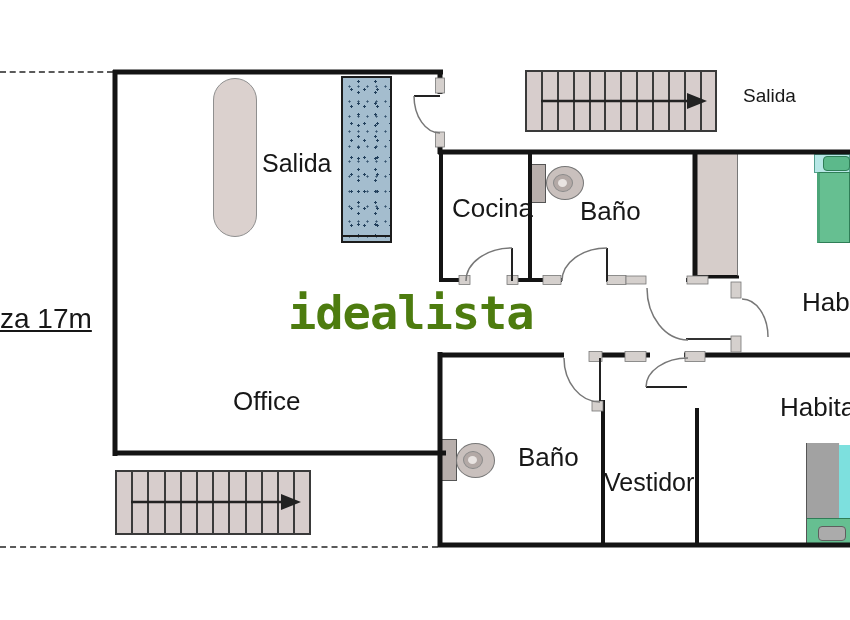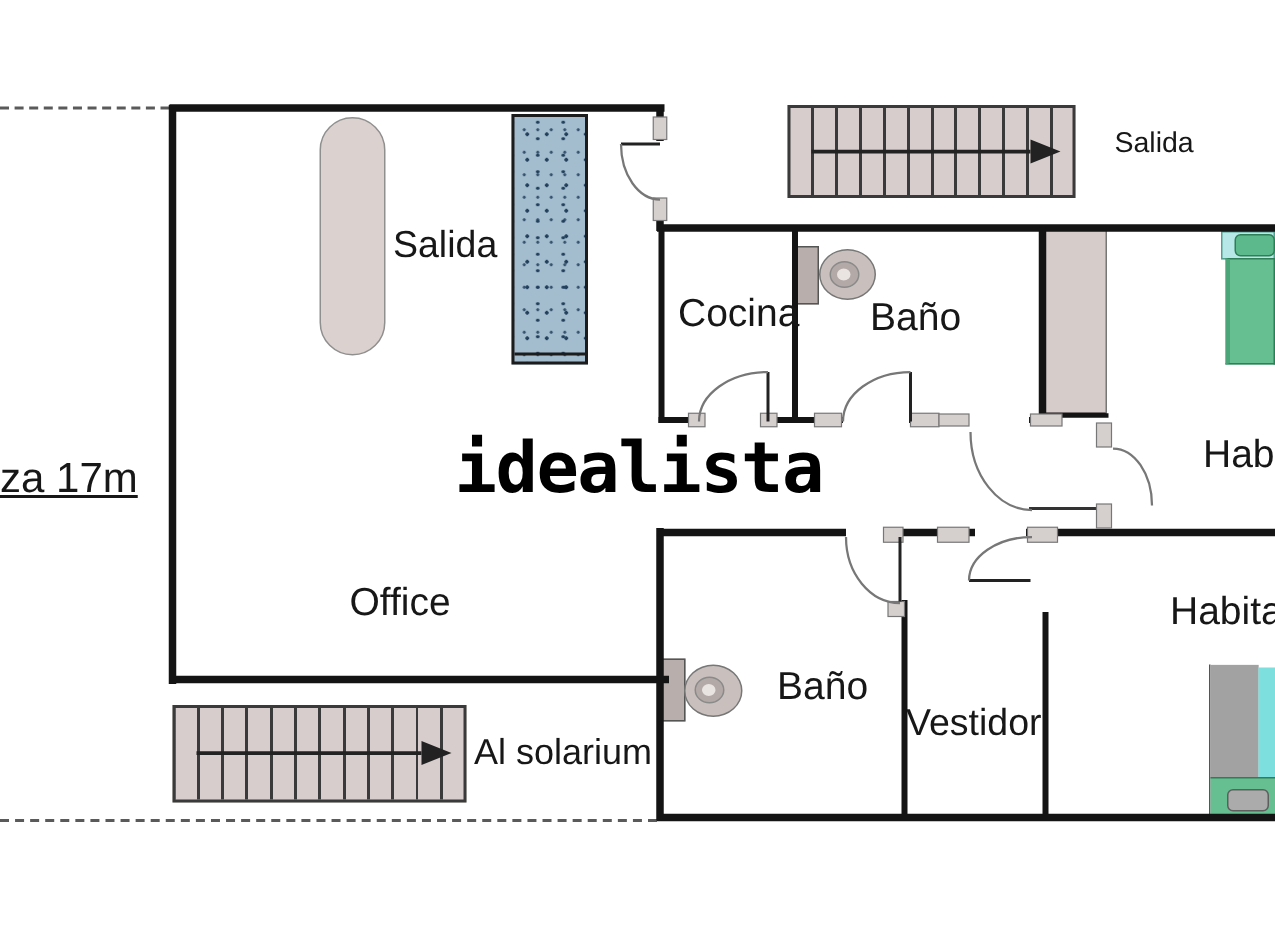--- a/index.html
+++ b/index.html
@@ -45,23 +45,23 @@
   .bowl-in{position:absolute;background:#b3a9a6;border:1px solid #8a8a8a;border-radius:50%;box-sizing:border-box;z-index:3;}
   .bowl-core{position:absolute;background:#e9e4e2;border-radius:50%;z-index:4;}
   .bed-cyan{position:absolute;background:#b7e7e6;border:1px solid #53a08e;box-sizing:border-box;z-index:2;}
   .bed-pillow{position:absolute;border-radius:4px;box-sizing:border-box;z-index:3;}
   .bed-body{position:absolute;background:#66bf91;border:1px solid #2f7e57;border-left:3px solid #4ba578;box-sizing:border-box;z-index:2;}
   .bed2{position:absolute;left:806px;top:443px;width:44px;height:100px;border-left:1px solid #555;z-index:2;}
   .bed2-gray{position:absolute;inset:0;background:#a2a2a2;clip-path:polygon(0 0,73% 0,73% 76%,0 83%);}
   .bed2-cyan{position:absolute;left:32px;top:2px;width:12px;height:73px;background:#7de0de;}
   .bed2-green{position:absolute;left:0;top:75px;width:44px;height:25px;background:#66bf91;border-top:1px solid #2f7e57;box-sizing:border-box;}
   .watermark{
-    position:absolute;left:303px;top:285px;z-index:1;
+    position:absolute;left:288px;top:285px;z-index:1;
     font-family:"DejaVu Sans Mono",monospace;font-weight:bold;
-    font-size:47px;letter-spacing:-1px;color:#000000;
+    font-size:47px;letter-spacing:-1px;color:#4d7c0f;
   }
   #walls{position:absolute;left:0;top:0;z-index:5;}
 </style>
 </head>
 <body>
 
 <div id="plan">
 
   <div class="watermark">idealista</div>
 
@@ -184,16 +184,15 @@
 
   <div class="lbl" style="left:262px;top:150px;font-size:25px;">Salida</div>
   <div class="lbl" style="left:452px;top:195px;">Cocina</div>
   <div class="lbl" style="left:580px;top:198px;">Baño</div>
   <div class="lbl" style="left:743px;top:86px;font-size:19px;">Salida</div>
   <div class="lbl" style="left:802px;top:289px;">Habitación</div>
   <div class="lbl" style="left:233px;top:388px;">Office</div>
   <div class="lbl" style="left:518px;top:444px;">Baño</div>
   <div class="lbl" style="left:604px;top:469px;font-size:25px;">Vestidor</div>
   <div class="lbl" style="left:780px;top:394px;">Habitación</div>
-  <div class="lbl" style="left:316px;top:489px;font-size:24px;">Al solarium</div>
   <div class="lbl" style="left:0;top:304px;font-size:28px;text-decoration:underline;">za 17m</div>
 
 </div>
 
 </body></html>

